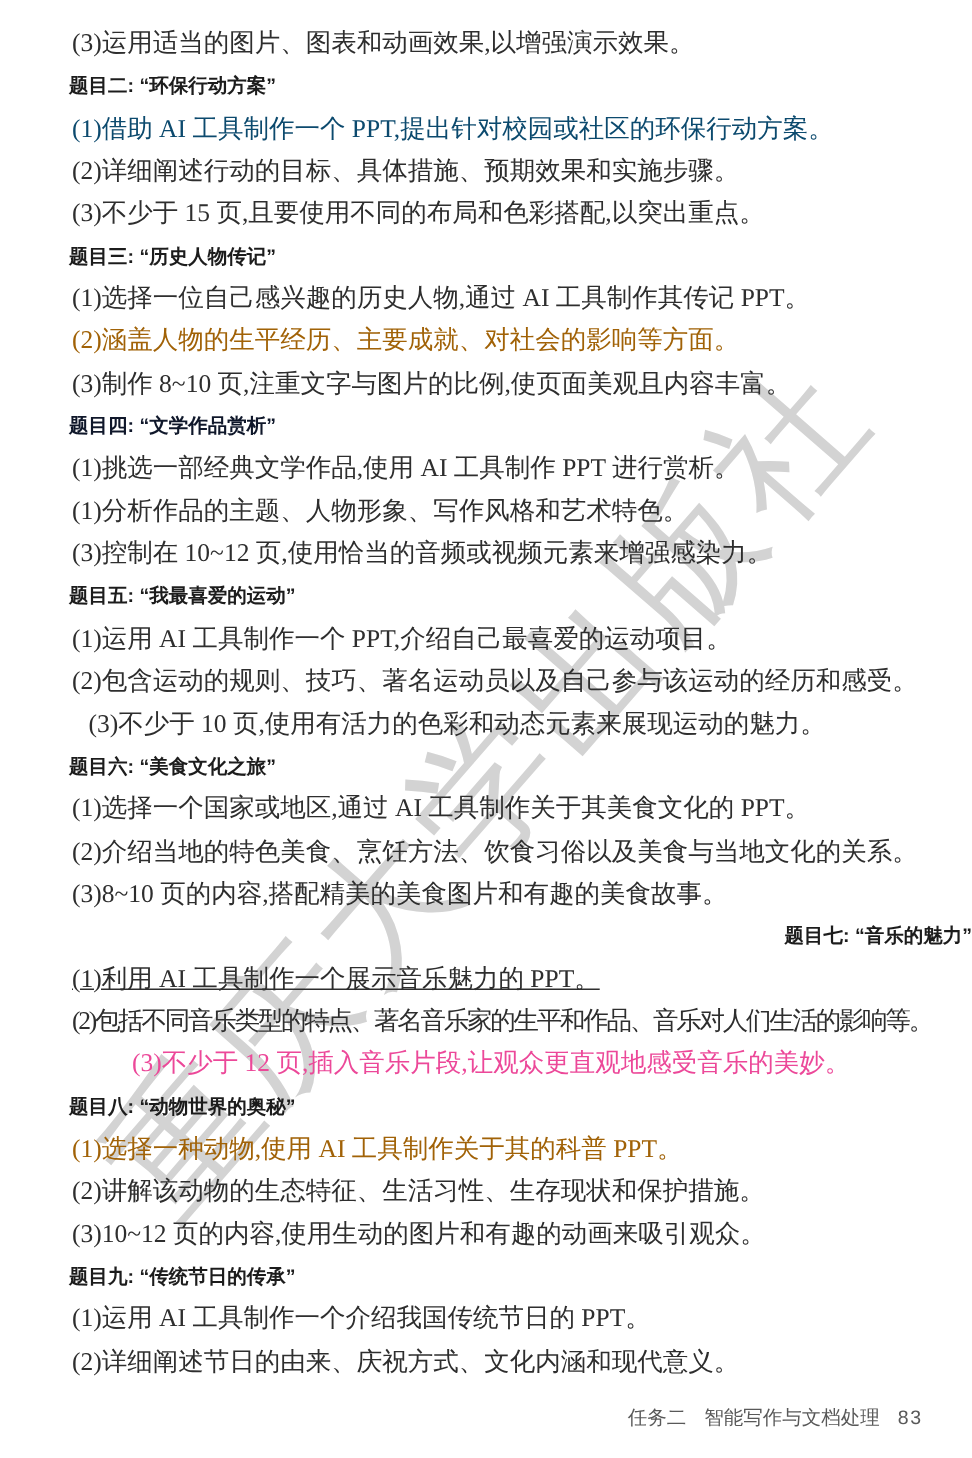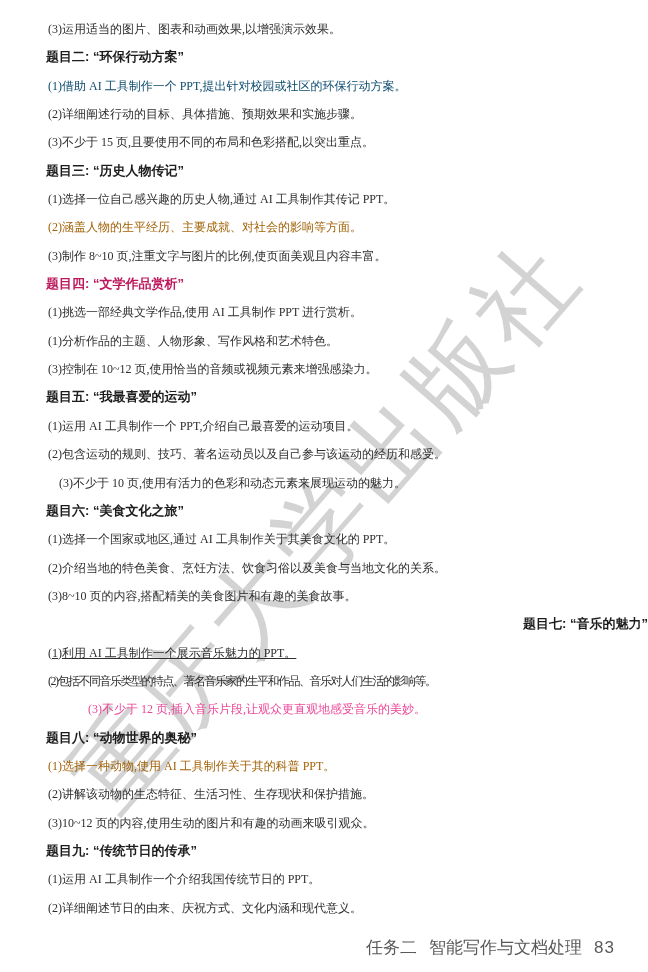--- a/index.html
+++ b/index.html
@@ -37,40 +37,40 @@
     z-index: 1;
   }
   .content p {
     margin: 0;
     height: 28.35px;
     line-height: 28.35px;
     white-space: nowrap;
   }
   .line {
     font-family: "Liberation Serif", serif;
-    font-size: 12px;
+    font-size: 17px;
     color: #2e2e2e;
     padding-left: 2px;
   }
   .line.tight {
     letter-spacing: -1.5px;
   }
   .heading {
     font-family: "Liberation Sans", sans-serif;
     font-weight: 700;
     font-size: 13px;
     color: #1c1c1c;
   }
   .footer {
     position: absolute;
     top: 936px;
     right: 33px;
     z-index: 1;
     font-family: "Liberation Sans", sans-serif;
-    font-size: 17px;
+    font-size: 13px;
     color: #595959;
     display: flex;
     align-items: baseline;
     gap: 12px;
   }
   .footer .page-num {
     letter-spacing: 1px;
   }
 </style>
 </head>
@@ -87,21 +87,21 @@
     <p class="heading" style="color: rgb(28, 28, 28);">题目二: “环保行动方案”</p>
     <p class="line" style="color: #0c4a6e;">(1)借助 AI 工具制作一个 PPT,提出针对校园或社区的环保行动方案。</p>
     <p class="line" style="color: rgb(46, 46, 46);">(2)详细阐述行动的目标、具体措施、预期效果和实施步骤。</p>
     <p class="line" style="color: rgb(46, 46, 46);">(3)不少于 15 页,且要使用不同的布局和色彩搭配,以突出重点。</p>
 
     <p class="heading" style="color: rgb(28, 28, 28);">题目三: “历史人物传记”</p>
     <p class="line" style="color: rgb(46, 46, 46);">(1)选择一位自己感兴趣的历史人物,通过 AI 工具制作其传记 PPT。</p>
     <p class="line" style="color: #a16207;">(2)涵盖人物的生平经历、主要成就、对社会的影响等方面。</p>
     <p class="line" style="color: rgb(46, 46, 46);">(3)制作 8~10 页,注重文字与图片的比例,使页面美观且内容丰富。</p>
 
-    <p class="heading" style="color: #be185d;">题目四: “文学作品赏析”</p>
+    <p class="heading" style="color: #0f172a;">题目四: “文学作品赏析”</p>
     <p class="line" style="color: rgb(46, 46, 46);">(1)挑选一部经典文学作品,使用 AI 工具制作 PPT 进行赏析。</p>
     <p class="line" style="color: rgb(46, 46, 46);">(1)分析作品的主题、人物形象、写作风格和艺术特色。</p>
     <p class="line" style="color: rgb(46, 46, 46);">(3)控制在 10~12 页,使用恰当的音频或视频元素来增强感染力。</p>
 
     <p class="heading" style="color: rgb(28, 28, 28);">题目五: “我最喜爱的运动”</p>
     <p class="line" style="color: rgb(46, 46, 46);">(1)运用 AI 工具制作一个 PPT,介绍自己最喜爱的运动项目。</p>
     <p class="line" style="color: rgb(46, 46, 46);">(2)包含运动的规则、技巧、著名运动员以及自己参与该运动的经历和感受。</p>
     <p class="line" style="color: rgb(46, 46, 46); margin-left: 11px;">(3)不少于 10 页,使用有活力的色彩和动态元素来展现运动的魅力。</p>
 
     <p class="heading" style="color: rgb(28, 28, 28);">题目六: “美食文化之旅”</p>

